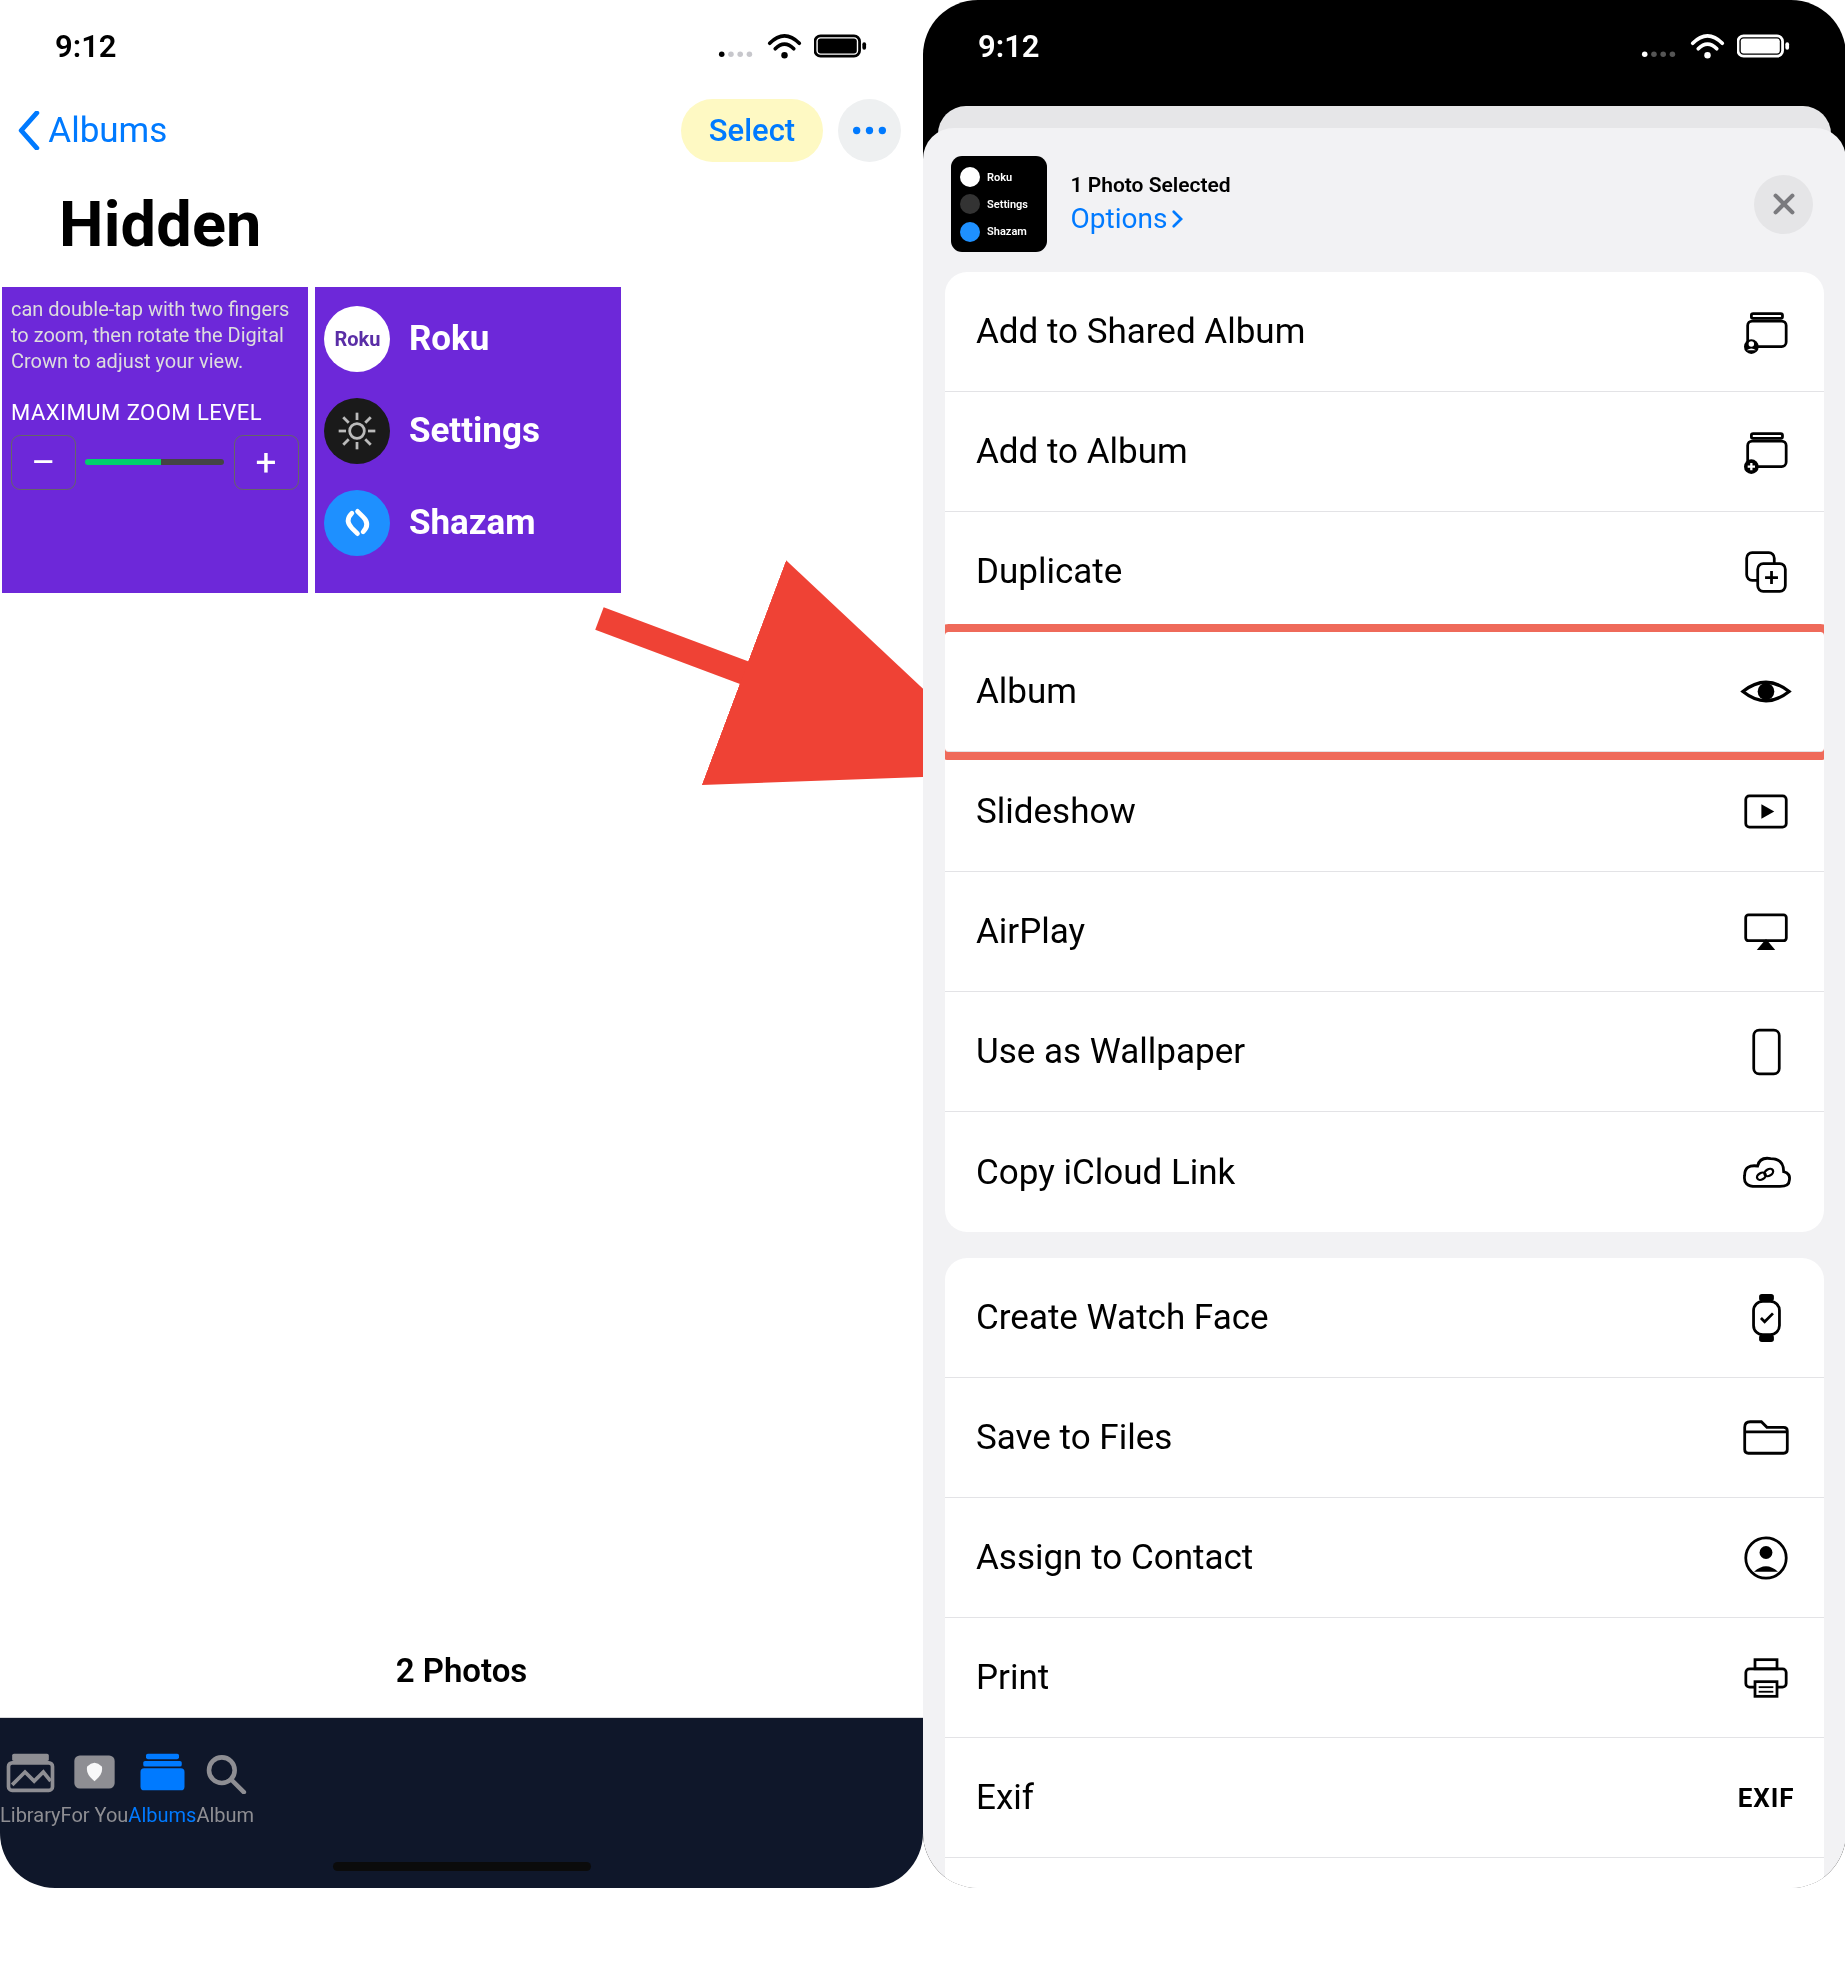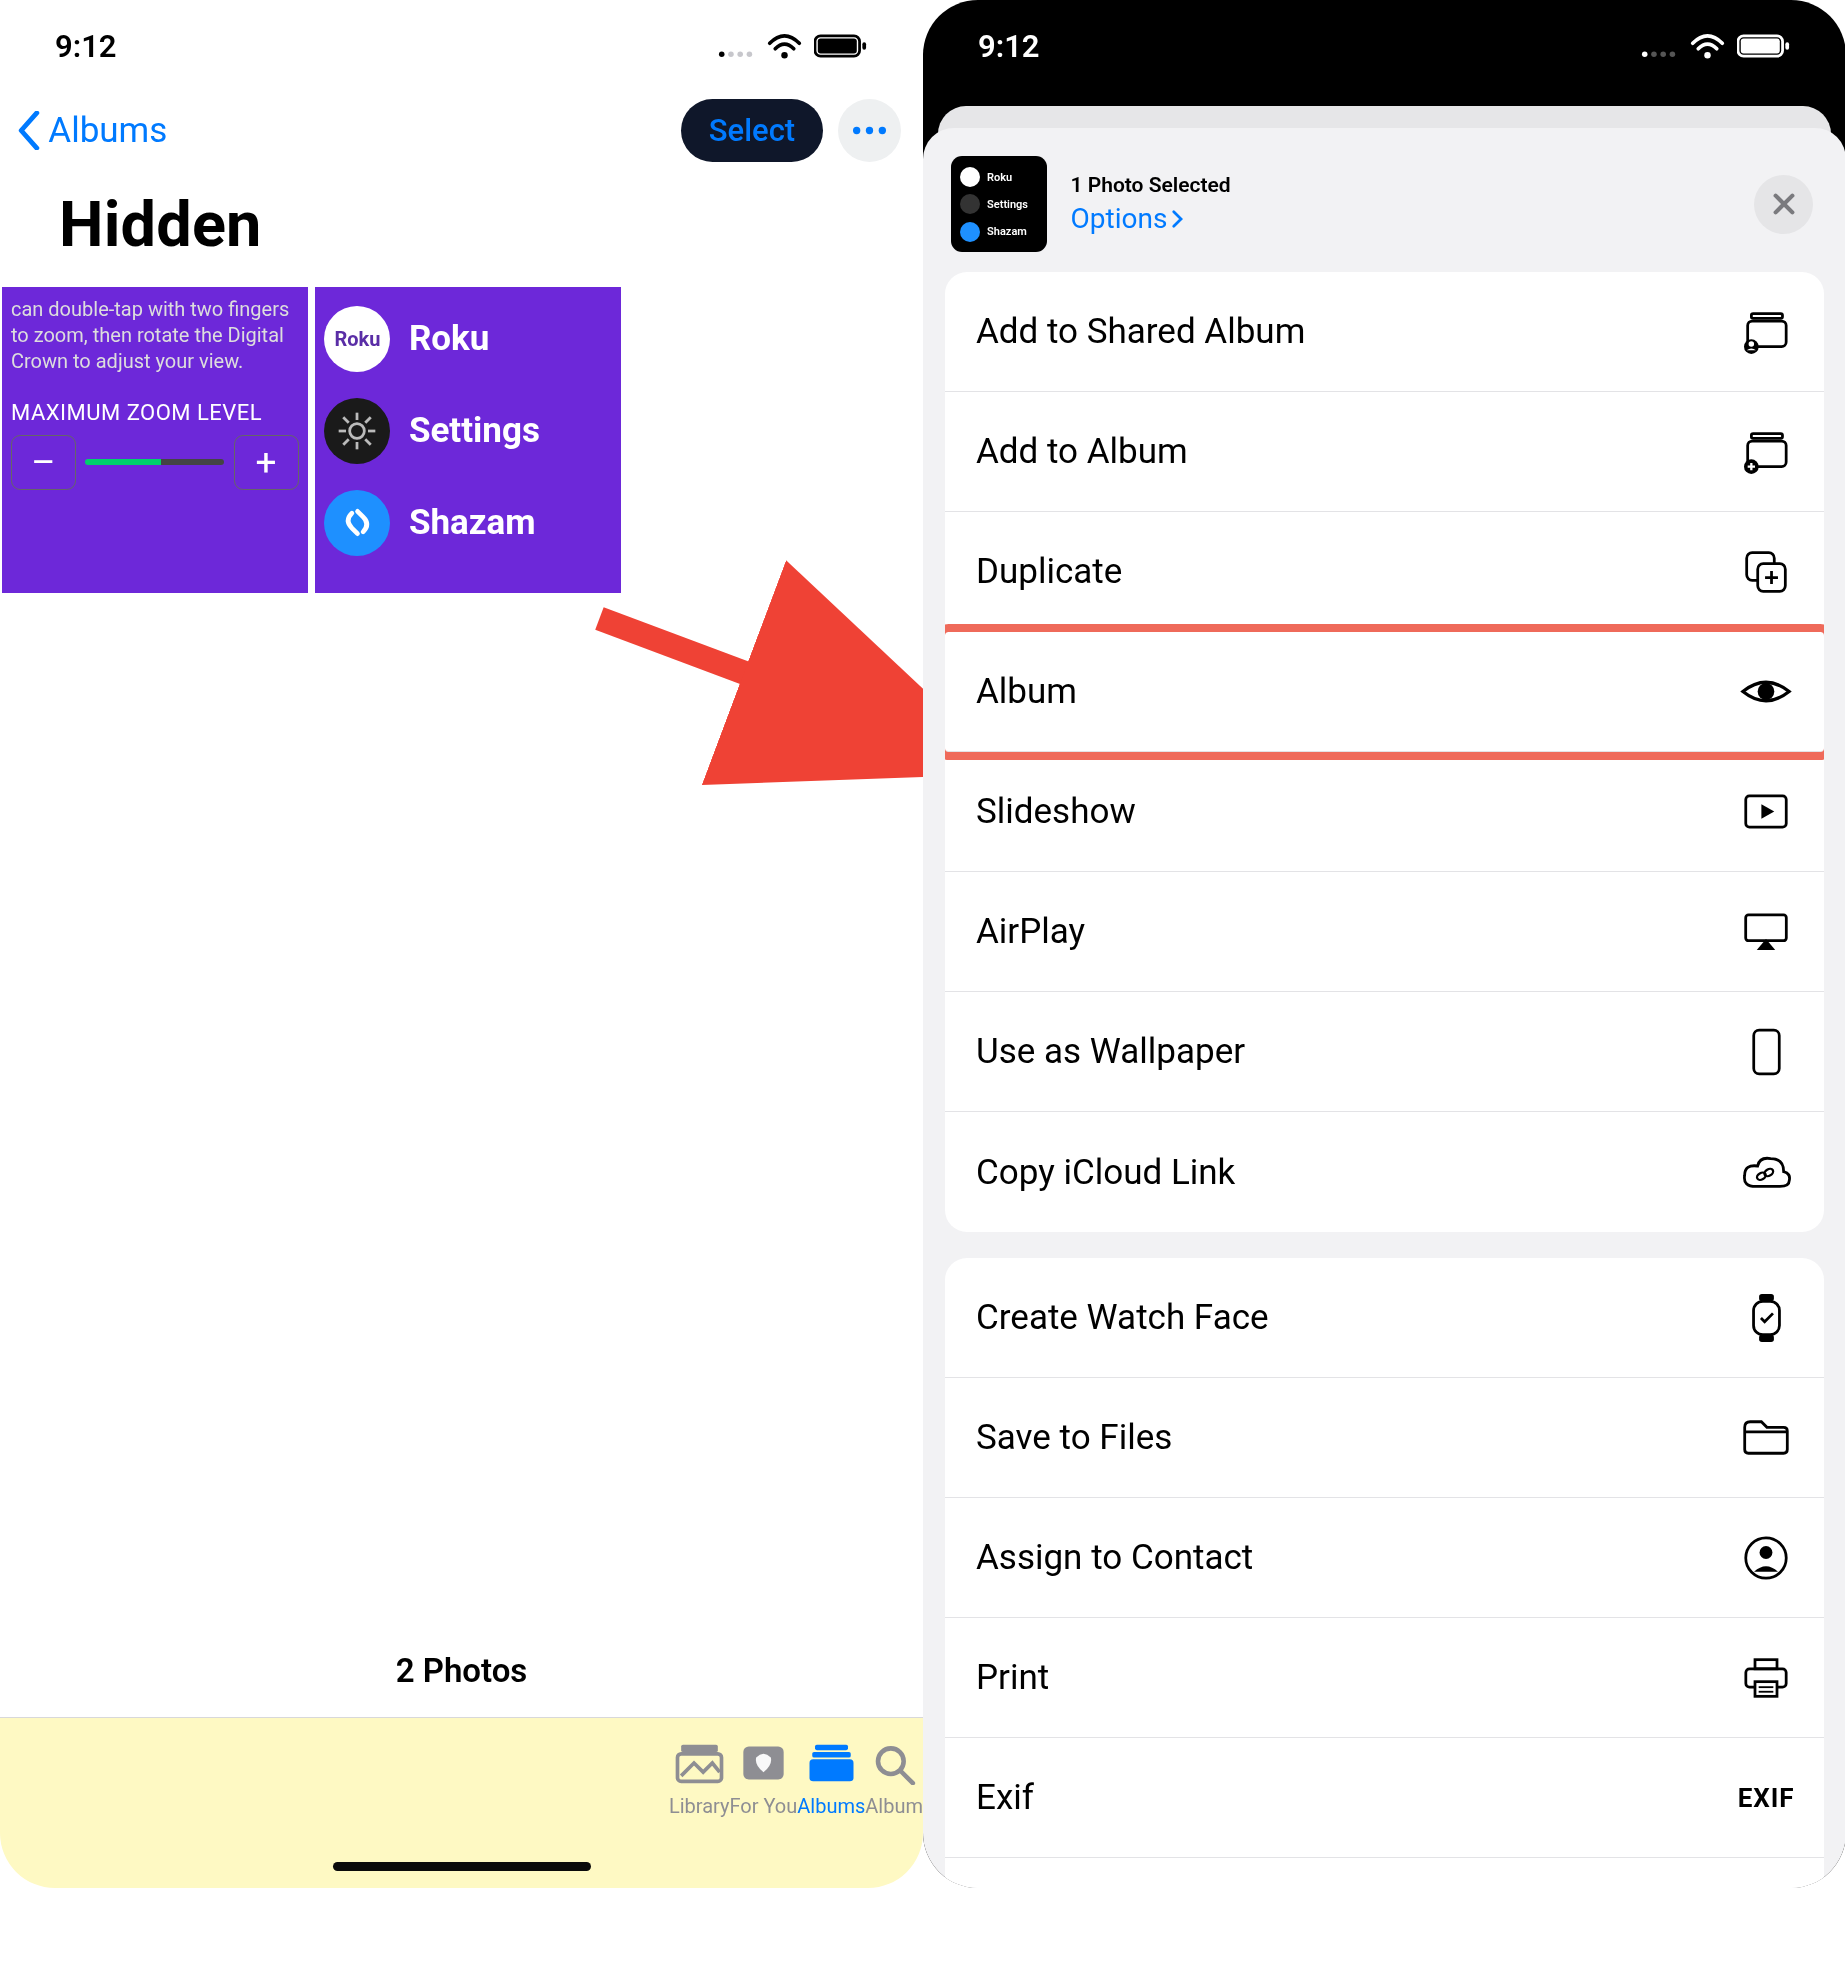--- a/index.html
+++ b/index.html
@@ -14,21 +14,21 @@
   .status { height:92px; display:flex; align-items:center; justify-content:space-between; padding:0 55px; font-size:31px; font-weight:600; }
   .phoneA .status { color:#000; }
   .phoneB .status { color:#fff; }
   .status-right { display:flex; align-items:center; gap:11px; }
   .sig-icon svg, .wifi-icon svg, .batt-icon svg { display:block; }
 
   
   .navA { display:flex; align-items:center; justify-content:space-between; padding:7.4px 22px 9.2px 14.8px; }
   .back-group { display:flex; align-items:center; gap:5.5px; color:#007aff; font-size:35px; }
   .nav-actions { display:flex; align-items:center; gap:14.8px; }
-  .select-pill { background:#0f172a; color:#007aff; font-size:31px; font-weight:500; padding:13px 28px; border-radius:37px; }
+  .select-pill { background:#fef9c3; color:#007aff; font-size:31px; font-weight:500; padding:13px 28px; border-radius:37px; }
   .more-pill { width:63px; height:63px; border-radius:37px; background:#eef0f1; display:flex; align-items:center; justify-content:center; color:#007aff; }
 
   .titleA { font-size:63px; font-weight:700; padding:16.6px 59px 26px; color:#000; letter-spacing:0.2px; }
 
   
   .thumbs { display:flex; gap:7.4px; padding:0 1.8px; }
   .thumb { width:306px; height:306px; background:#6d28d9; color:#fff; position:relative; overflow:hidden; font-size:20px; padding:5.5px 9.2px 9.2px 9.2px; }
   .thumbA .caption { font-size:20px; line-height:26px; color:#ddd; margin-top:3.7px; }
   .thumbA .zl { font-size:22px; letter-spacing:0.5px; margin-top:26px; color:#fff; }
   .zl-row { display:flex; align-items:center; gap:9.2px; margin-top:9.2px; }
@@ -38,21 +38,21 @@
   .thumbB .app-row { display:flex; align-items:center; gap:18.5px; height:92px; }
   .thumbB .app-label { font-size:35px; font-weight:700; color:#fff; }
   .circ { width:66px; height:66px; border-radius:50%; display:flex; align-items:center; justify-content:center; font-weight:700; }
   .roku { background:#fff; color:#5a2ea6; font-size:20px; }
   .settings-ic { background:#1a1a1a; }
   .shazam { background:#1e90ff; }
 
   .footer-count { text-align:center; font-size:33px; font-weight:600; color:#000; margin-top:auto; position:absolute; bottom:198px; left:0; right:0; }
 
   
-  .tabbar { position:absolute; bottom:0; left:0; right:0; height:171px; background:#fef9c3; border-top:0.9px solid #d8d8da; display:flex; justify-content:flex-end; padding-top:23px; }
+  .tabbar { position:absolute; bottom:0; left:0; right:0; height:171px; background:#0f172a; border-top:0.9px solid #d8d8da; display:flex; justify-content:flex-start; padding-top:32px; }
   .tab { display:flex; flex-direction:column; align-items:center; gap:9.2px; color:#8e8e93; font-size:20px; }
   .tab.active { color:#007aff; }
   .tab svg { width:55px; height:44px; }
   .home-ind { position:absolute; bottom:16.6px; left:50%; transform:translateX(-50%); width:258px; height:9.2px; border-radius:7.4px; background:#0b0b0b; }
 
   
   .arrow { position:absolute; left:581px; top:526px; pointer-events:none; }
 
   
   .sheet-bg { position:absolute; inset:102px 0 0 0; }

